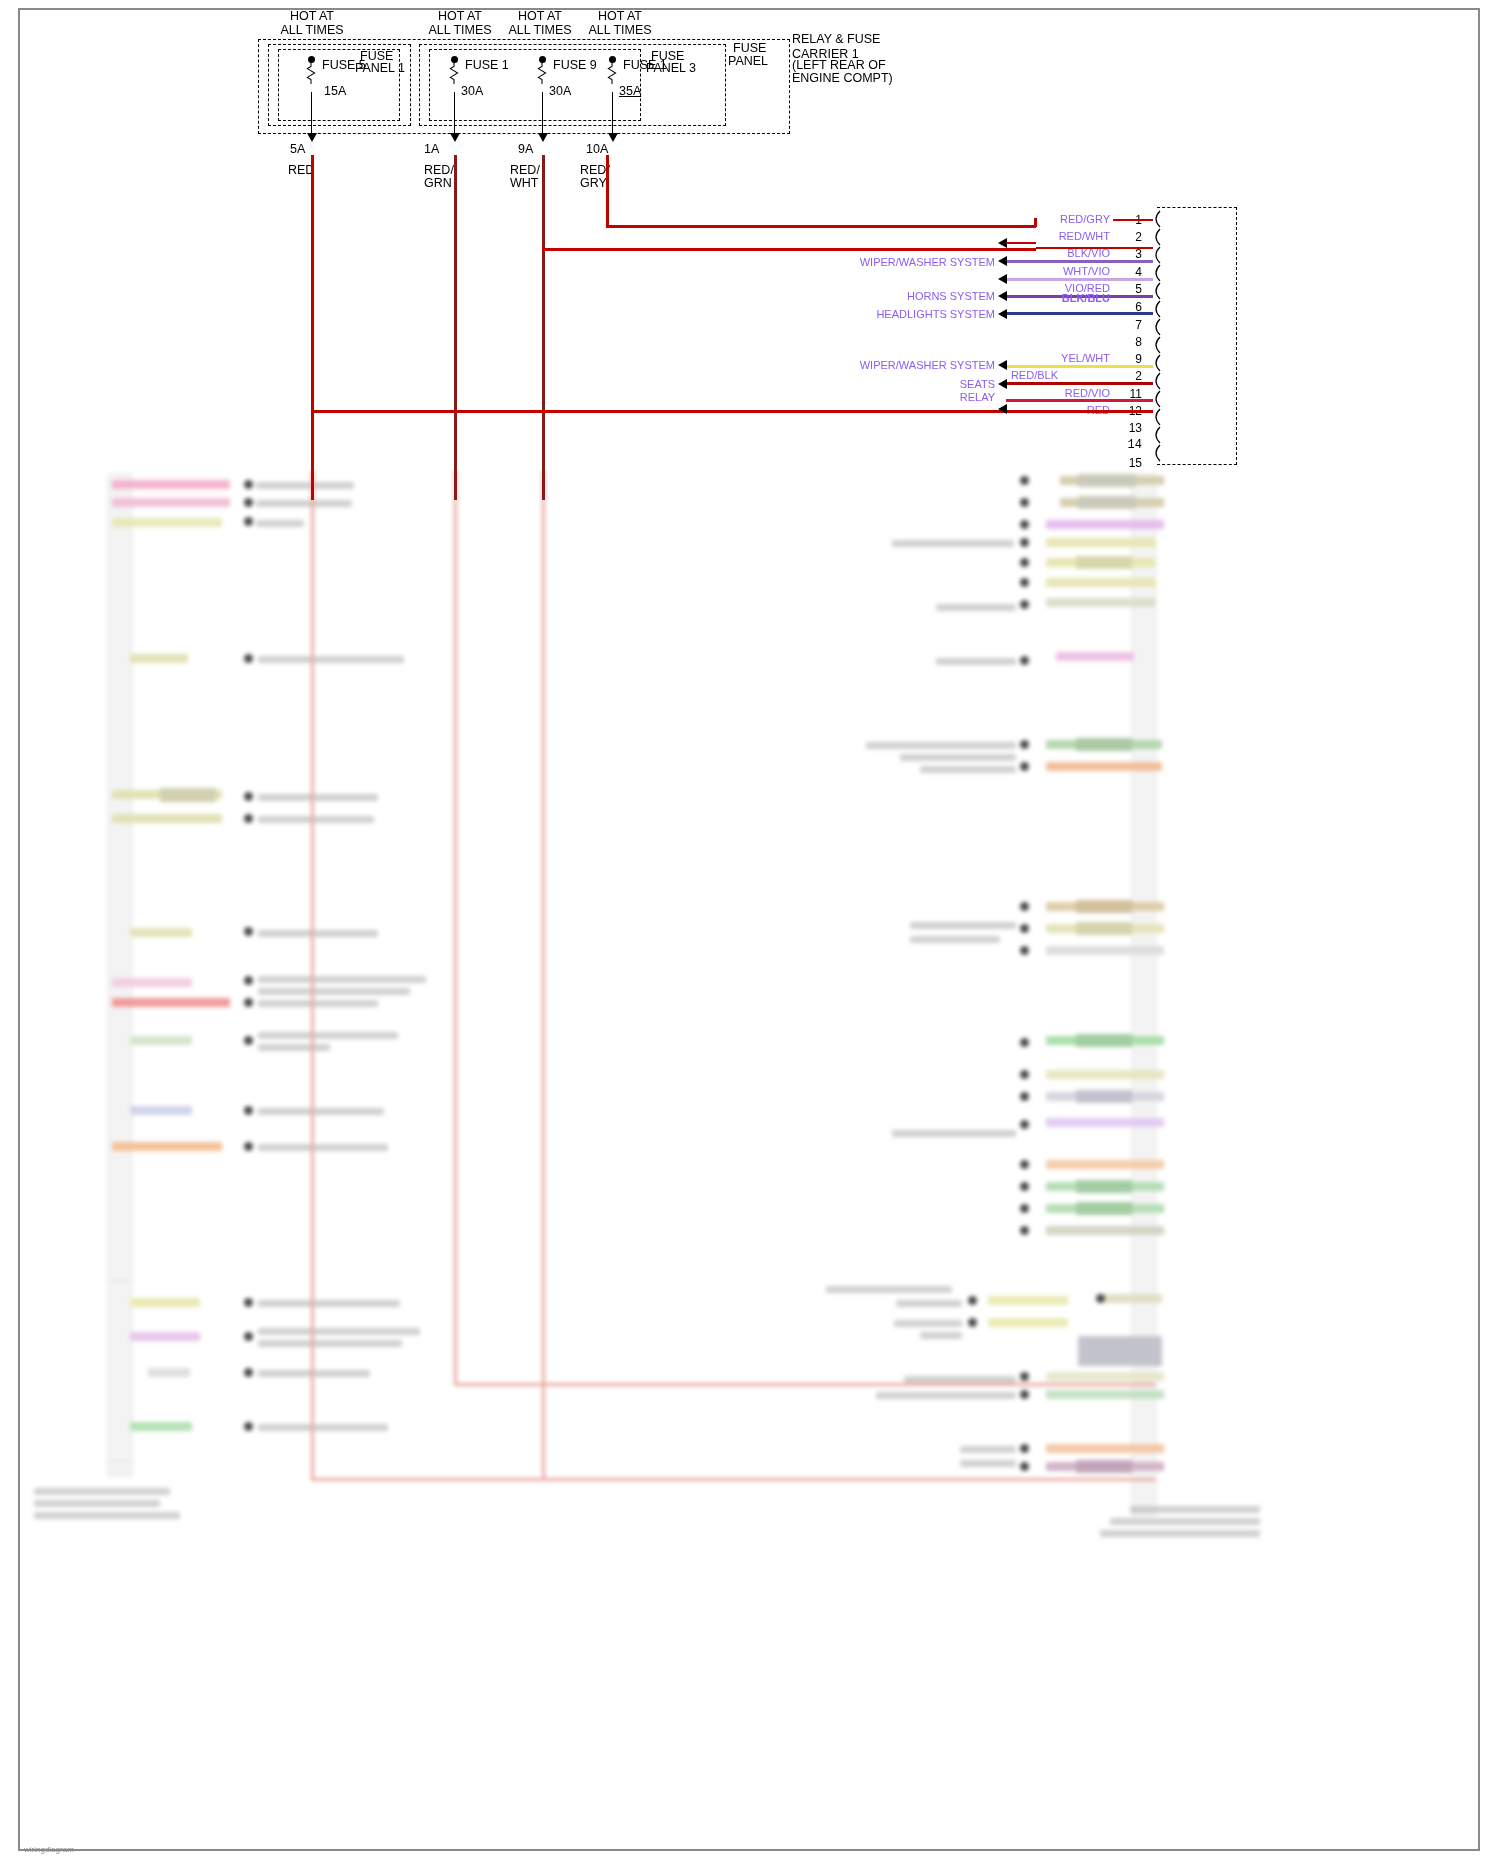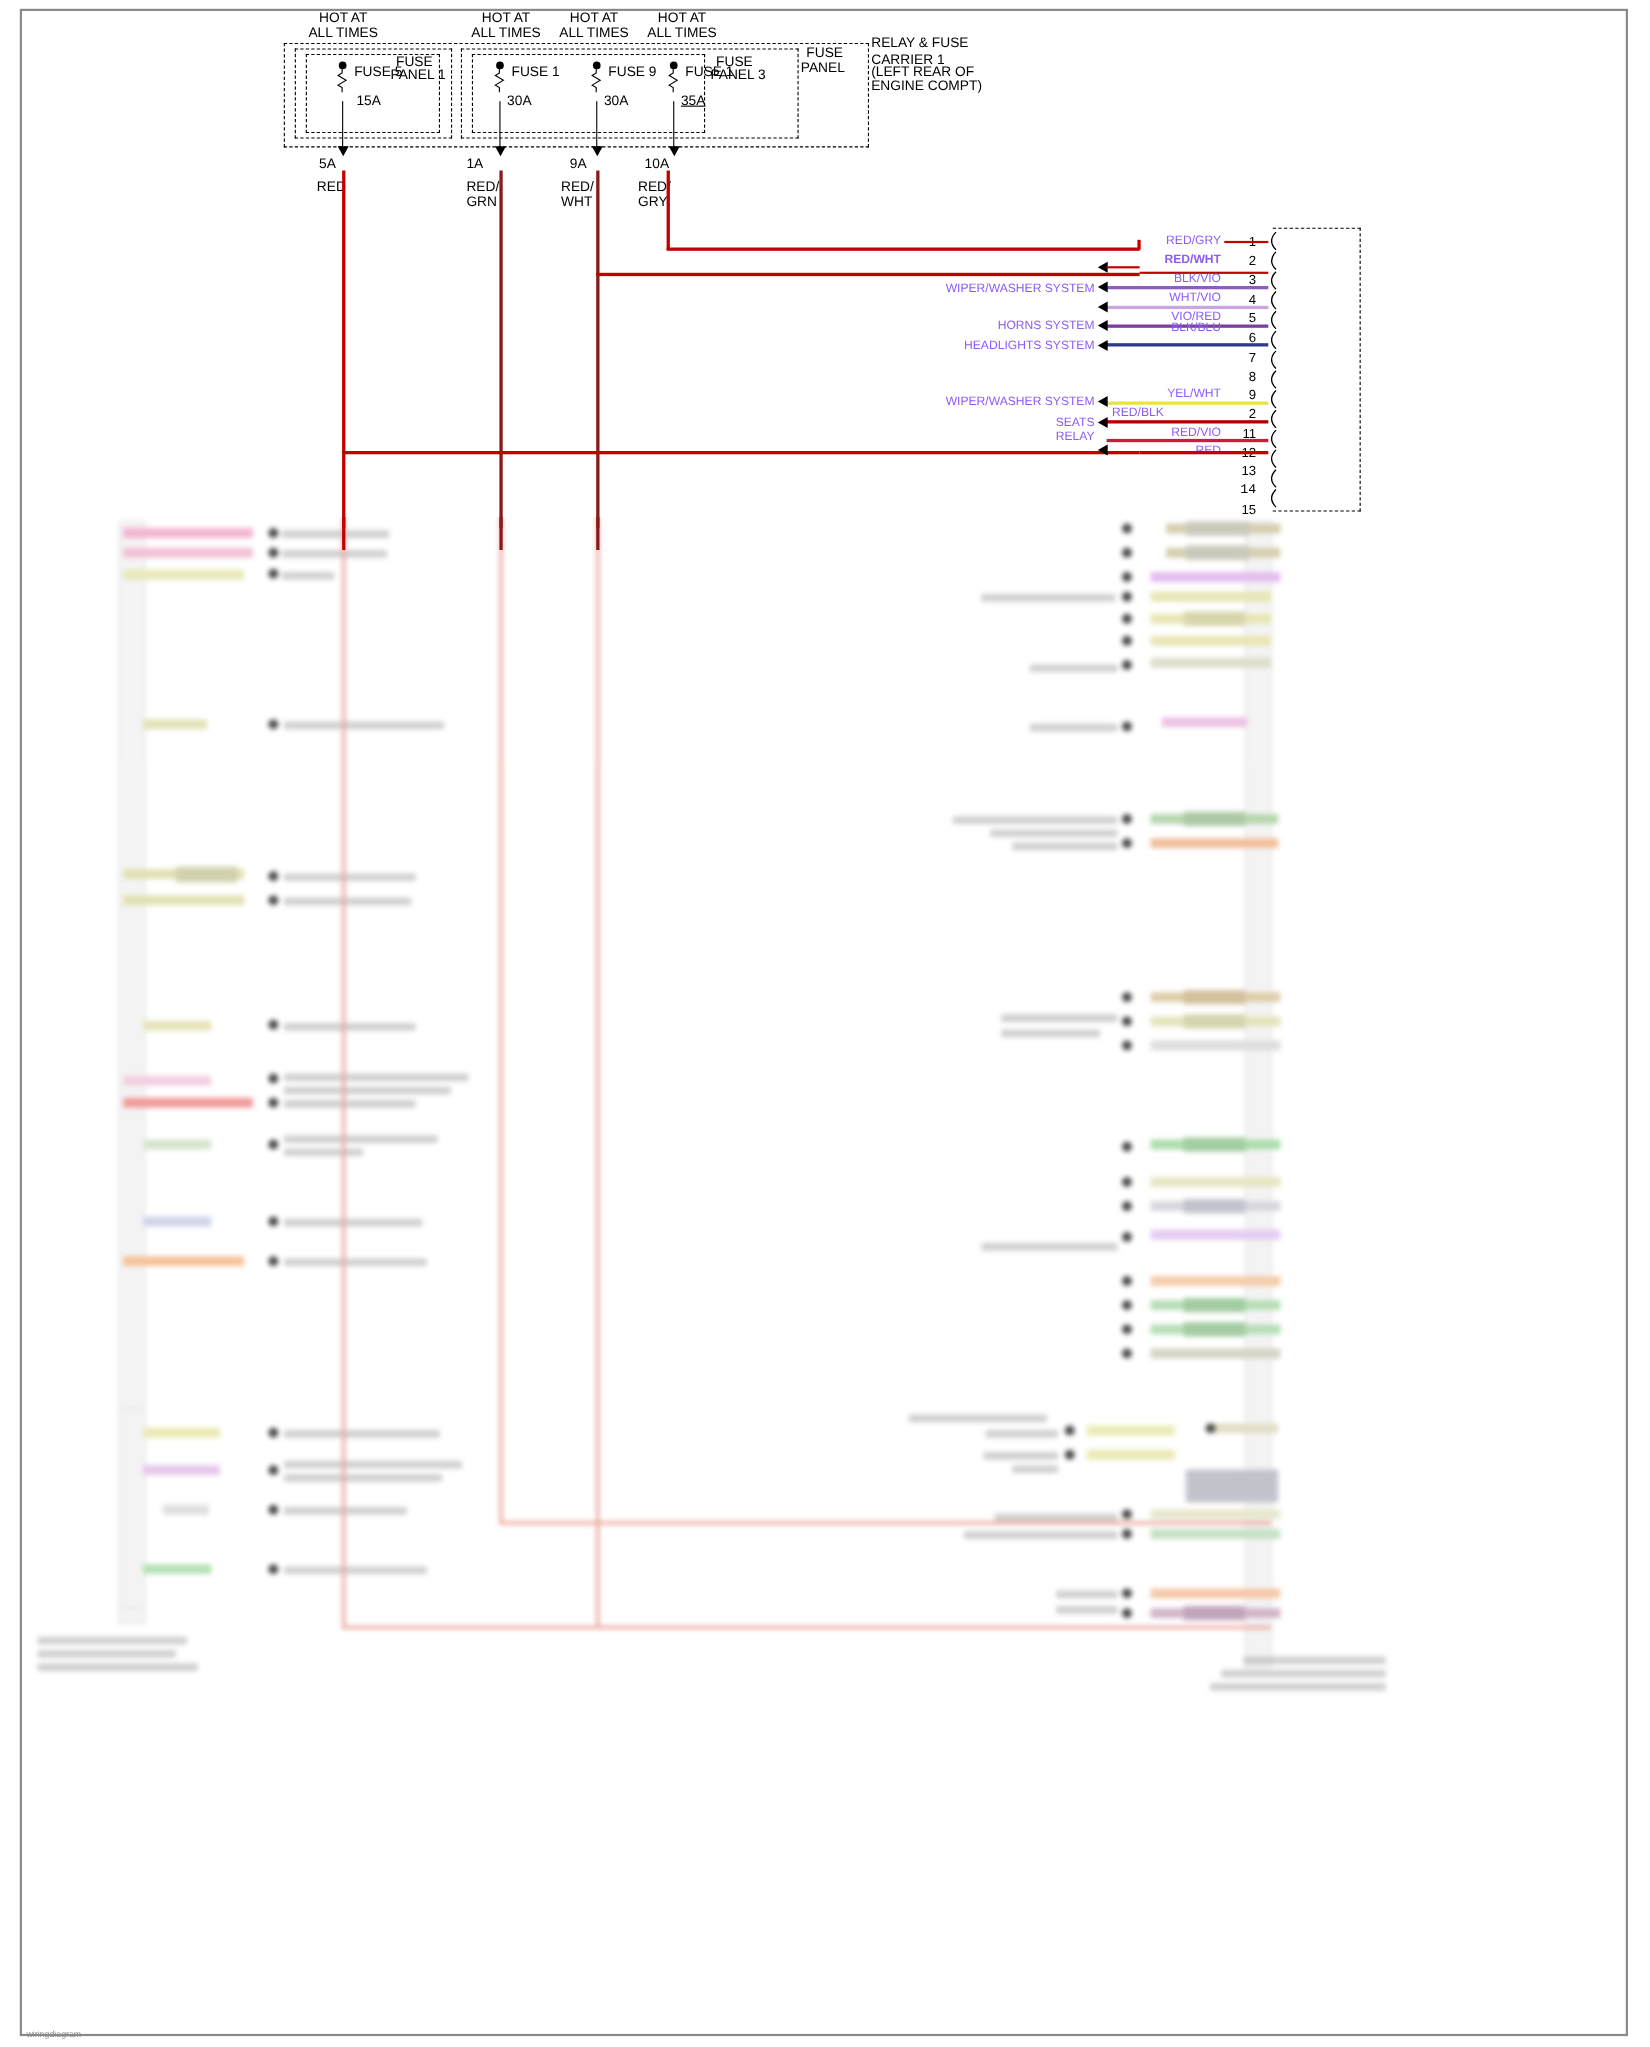--- a/index.html
+++ b/index.html
@@ -133,21 +133,21 @@
   <div class="wire" style="left:542px;top:248px;width:494px;height:2.5px;background:#c20000;"></div>
 
   <div class="wire" style="left:311px;top:410px;width:725px;height:2.5px;background:#c20000;"></div>
 
   <div class="dash" style="left:1157px;top:207px;width:80px;height:258px;border-left:none;"></div>
 
   <div class="lblr" style="left:980px;top:213px;width:130px;">RED/GRY</div>
   <div class="pinnum" style="left:1120px;top:213px;">1</div>
   <div class="wire" style="left:1113px;top:219px;width:40px;height:2px;background:#c20000;"></div>
 
-  <div class="lblr" style="left:980px;top:230px;width:130px;font-weight:bold;">RED/WHT</div>
+  <div class="lblr" style="left:980px;top:230px;width:130px;">RED/WHT</div>
   <div class="pinnum" style="left:1120px;top:230px;">2</div>
   <div class="wire" style="left:1036px;top:247px;width:117px;height:2px;background:#c20000;"></div>
   <div class="arrowL" style="left:998px;top:238px;"></div>
   <div class="wire" style="left:1006px;top:242px;width:30px;height:2px;background:#c20000;"></div>
 
   <div class="lblr" style="left:845px;top:256px;width:150px;">WIPER/WASHER SYSTEM</div>
   <div class="lblr" style="left:980px;top:247px;width:130px;">BLK/VIO</div>
   <div class="pinnum" style="left:1120px;top:247px;">3</div>
   <div class="wire" style="left:1006px;top:260px;width:147px;height:3px;background:#8a5fbf;"></div>
   <div class="arrowL" style="left:998px;top:256px;"></div>
@@ -155,21 +155,21 @@
   <div class="lblr" style="left:980px;top:265px;width:130px;">WHT/VIO</div>
   <div class="pinnum" style="left:1120px;top:265px;">4</div>
   <div class="wire" style="left:1006px;top:278px;width:147px;height:3px;background:#c9a6e0;"></div>
   <div class="arrowL" style="left:998px;top:274px;"></div>
 
   <div class="lblr" style="left:980px;top:282px;width:130px;">VIO/RED</div>
   <div class="pinnum" style="left:1120px;top:282px;">5</div>
   <div class="wire" style="left:1006px;top:295px;width:147px;height:3px;background:#7b3fa0;"></div>
 
   <div class="lblr" style="left:845px;top:290px;width:150px;">HORNS SYSTEM</div>
-  <div class="lblr" style="left:980px;top:292px;width:130px;">BLK/BLU</div>
+  <div class="lblr" style="left:980px;top:292px;width:130px;font-weight:bold;">BLK/BLU</div>
   <div class="pinnum" style="left:1120px;top:300px;">6</div>
   <div class="arrowL" style="left:998px;top:291px;"></div>
   <div class="wire" style="left:1006px;top:312px;width:147px;height:3px;background:#2c3a8c;"></div>
 
   <div class="lblr" style="left:845px;top:308px;width:150px;">HEADLIGHTS SYSTEM</div>
   <div class="pinnum" style="left:1120px;top:318px;">7</div>
   <div class="arrowL" style="left:998px;top:309px;"></div>
 
   <div class="pinnum" style="left:1120px;top:335px;">8</div>
 

